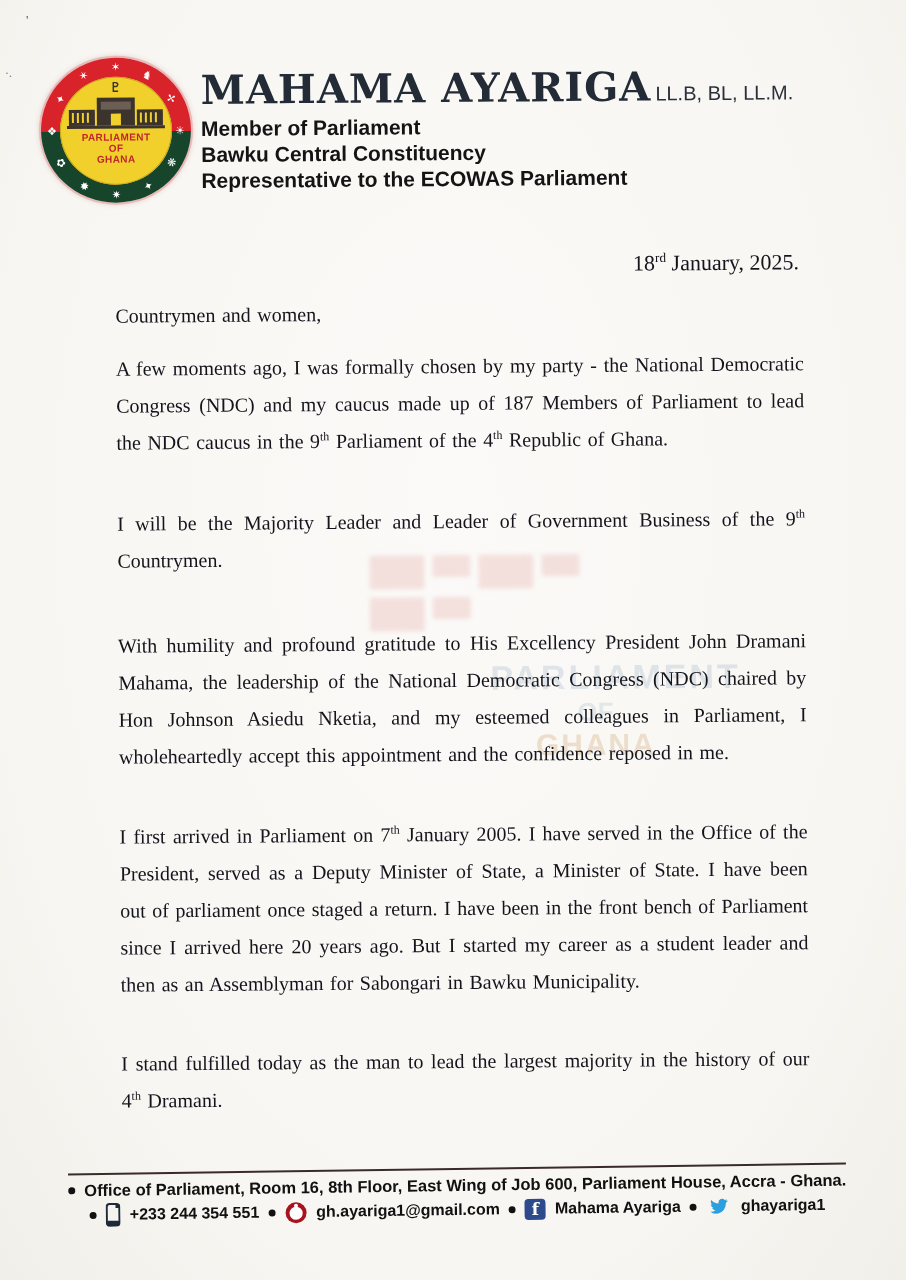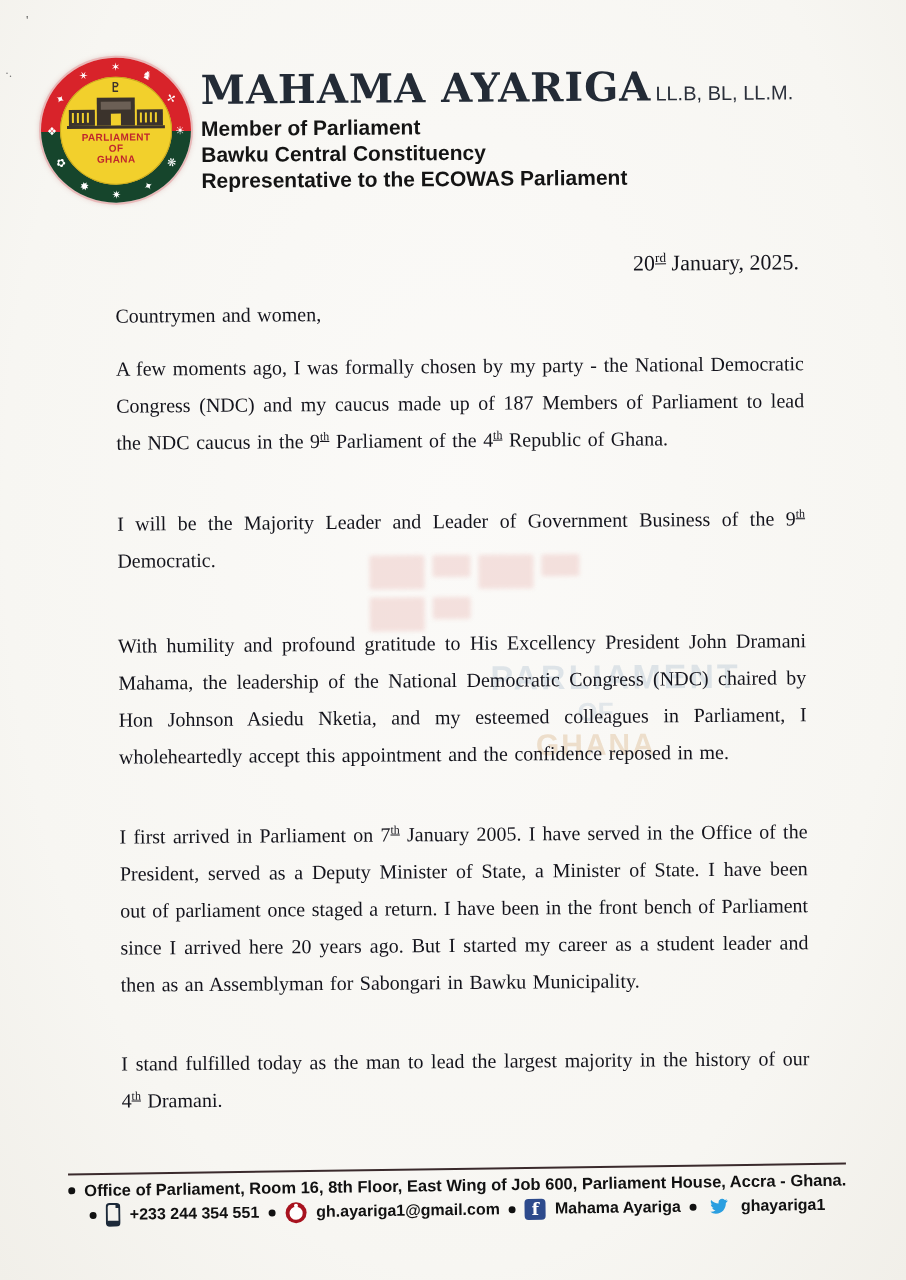--- a/index.html
+++ b/index.html
@@ -39,21 +39,21 @@
   .wm-text{margin:28px 0 0 130px;text-align:center;font-family:"Liberation Sans",sans-serif;font-weight:bold;}
   .wm-l1{font-size:34px;letter-spacing:3px;color:#a9bccd;opacity:.4;}
   .wm-l2{font-size:26px;color:#a9bccd;opacity:.35;}
   .wm-l3{font-size:30px;letter-spacing:2px;color:#d9b487;opacity:.45;}
 
   
   .dateline{position:absolute;right:104px;top:252px;font-size:22px;color:#14141c;}
   .para{position:absolute;left:118px;width:688px;font-size:20px;line-height:37px;
     text-align:justify;word-spacing:1.5px;color:#14141c;}
   .para.salut{text-align:left;}
-  sup{vertical-align:super;font-size:.6em;line-height:0;text-decoration:underline;}
+  sup{vertical-align:super;font-size:.6em;line-height:0;}
 
   
   .footwrap{position:absolute;left:0;top:1168px;width:906px;transform:rotate(-0.35deg);}
   .footline{margin:0 auto;width:778px;height:0;border-top:2.5px solid #3a2a2c;}
   .footrow{width:830px;margin:6px auto 0;display:flex;justify-content:center;align-items:center;gap:9px;
     font-family:"Liberation Sans",sans-serif;font-weight:bold;font-size:16.5px;color:#111;}
   .footrow.second{margin-top:3px;font-size:16px;}
   .dot{width:7px;height:7px;border-radius:50%;background:#111;flex:0 0 auto;}
   .ficon{flex:0 0 auto;display:inline-flex;align-items:center;}
   .fb-badge{width:21px;height:21px;border-radius:4px;background:#2d4a8c;color:#fff;text-align:center;
@@ -127,25 +127,25 @@
           <i></i>
           <i class="sm"></i>
       </div>
       <div class="wm-text">
         <div class="wm-l1">PARLIAMENT</div>
         <div class="wm-l2">OF</div>
         <div class="wm-l3">GHANA</div>
       </div>
     </div>
 
-    <div class="dateline"><span>20</span><sup>rd</sup><span> January, 2025.</span></div>
+    <div class="dateline"><span>18</span><sup>rd</sup><span> January, 2025.</span></div>
 
     <div class="para salut" style="top:295px;">Countrymen and women,</div>
     <div class="para" style="top:348px;"><span>A few moments ago, I was formally chosen by my party - the National Democratic Congress (NDC) and my caucus made up of 187 Members of Parliament to lead the NDC caucus in the 9</span><sup>th</sup><span> Parliament of the 4</span><sup>th</sup><span> Republic of Ghana.</span></div>
-    <div class="para" style="top:503px;"><span>I will be the Majority Leader and Leader of Government Business of the 9</span><sup>th</sup><span> Democratic.</span></div>
+    <div class="para" style="top:503px;"><span>I will be the Majority Leader and Leader of Government Business of the 9</span><sup>th</sup><span> Countrymen.</span></div>
     <div class="para" style="top:625px;"><span>With humility and profound gratitude to His Excellency President John Dramani Mahama, the leadership of the National Democratic Congress (NDC) chaired by Hon Johnson Asiedu Nketia, and my esteemed colleagues in Parliament, I wholeheartedly accept this appointment and the confidence reposed in me.</span></div>
     <div class="para" style="top:816px;"><span>I first arrived in Parliament on 7</span><sup>th</sup><span> January 2005. I have served in the Office of the President, served as a Deputy Minister of State, a Minister of State. I have been out of parliament once staged a return. I have been in the front bench of Parliament since I arrived here 20 years ago. But I started my career as a student leader and then as an Assemblyman for Sabongari in Bawku Municipality.</span></div>
     <div class="para" style="top:1043px;"><span>I stand fulfilled today as the man to lead the largest majority in the history of our 4</span><sup>th</sup><span> Dramani.</span></div>
 
     <div class="footwrap">
       <div class="footline"></div>
 
       <div class="footrow">
         <span class="dot"></span>
         <span>Office of Parliament, Room 16, 8th Floor, East Wing of Job 600, Parliament House, Accra - Ghana.</span>

